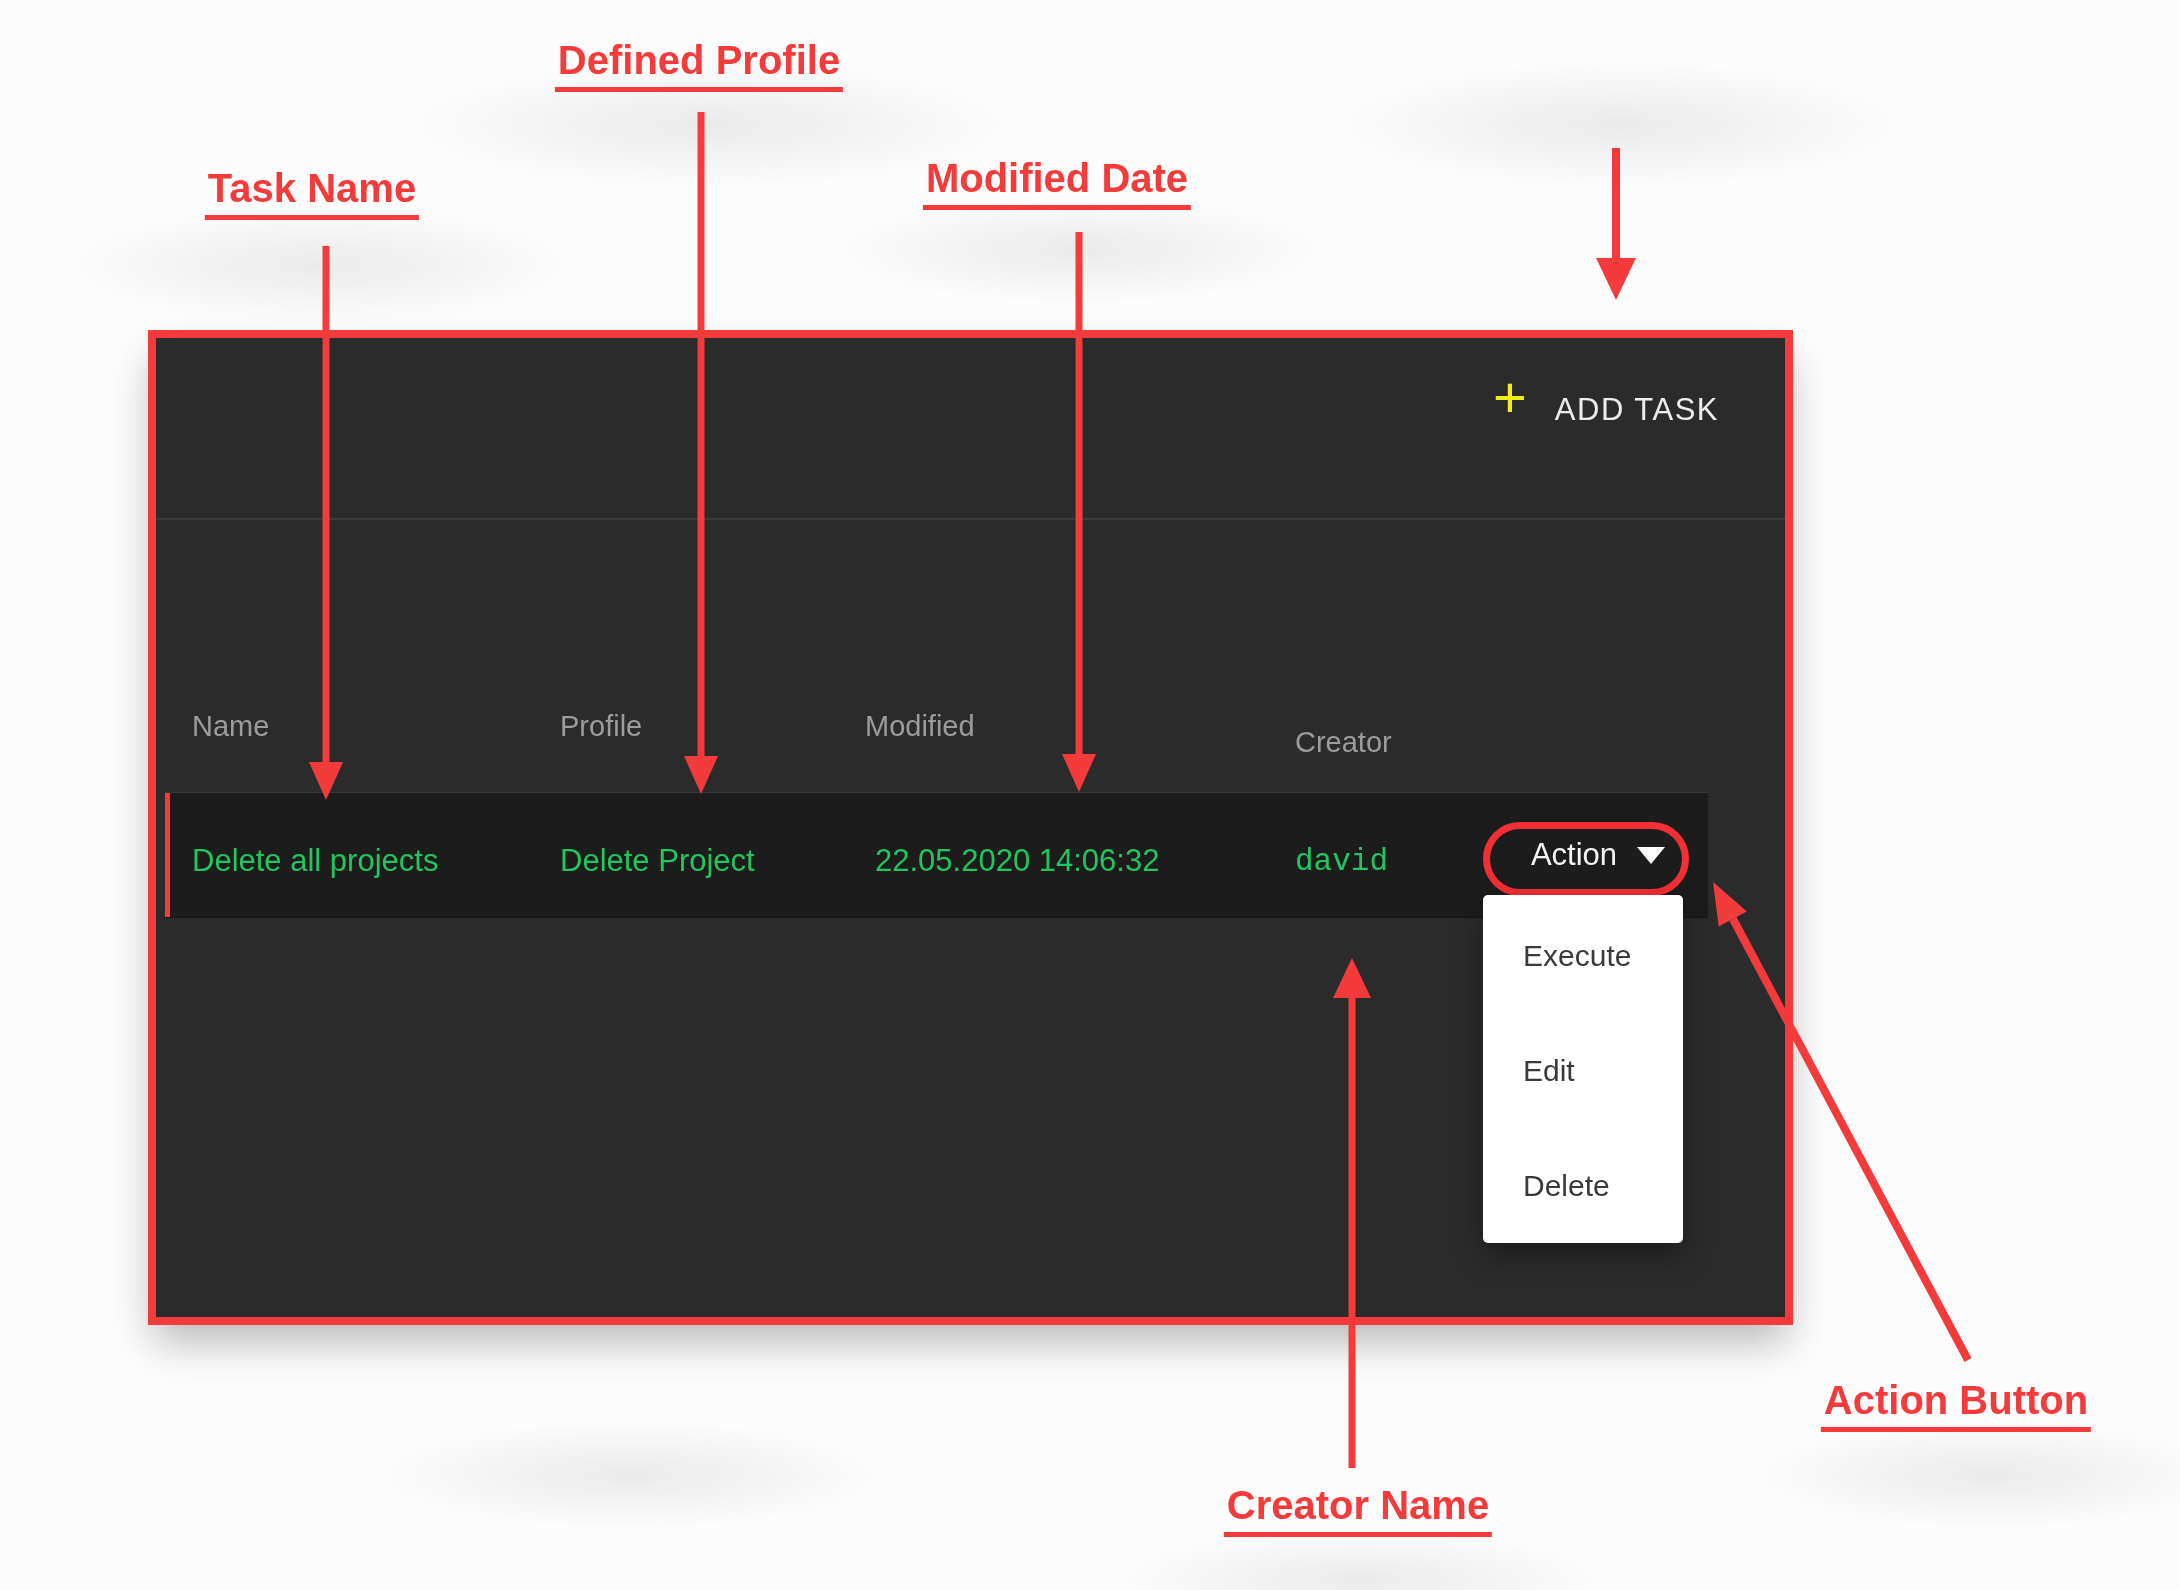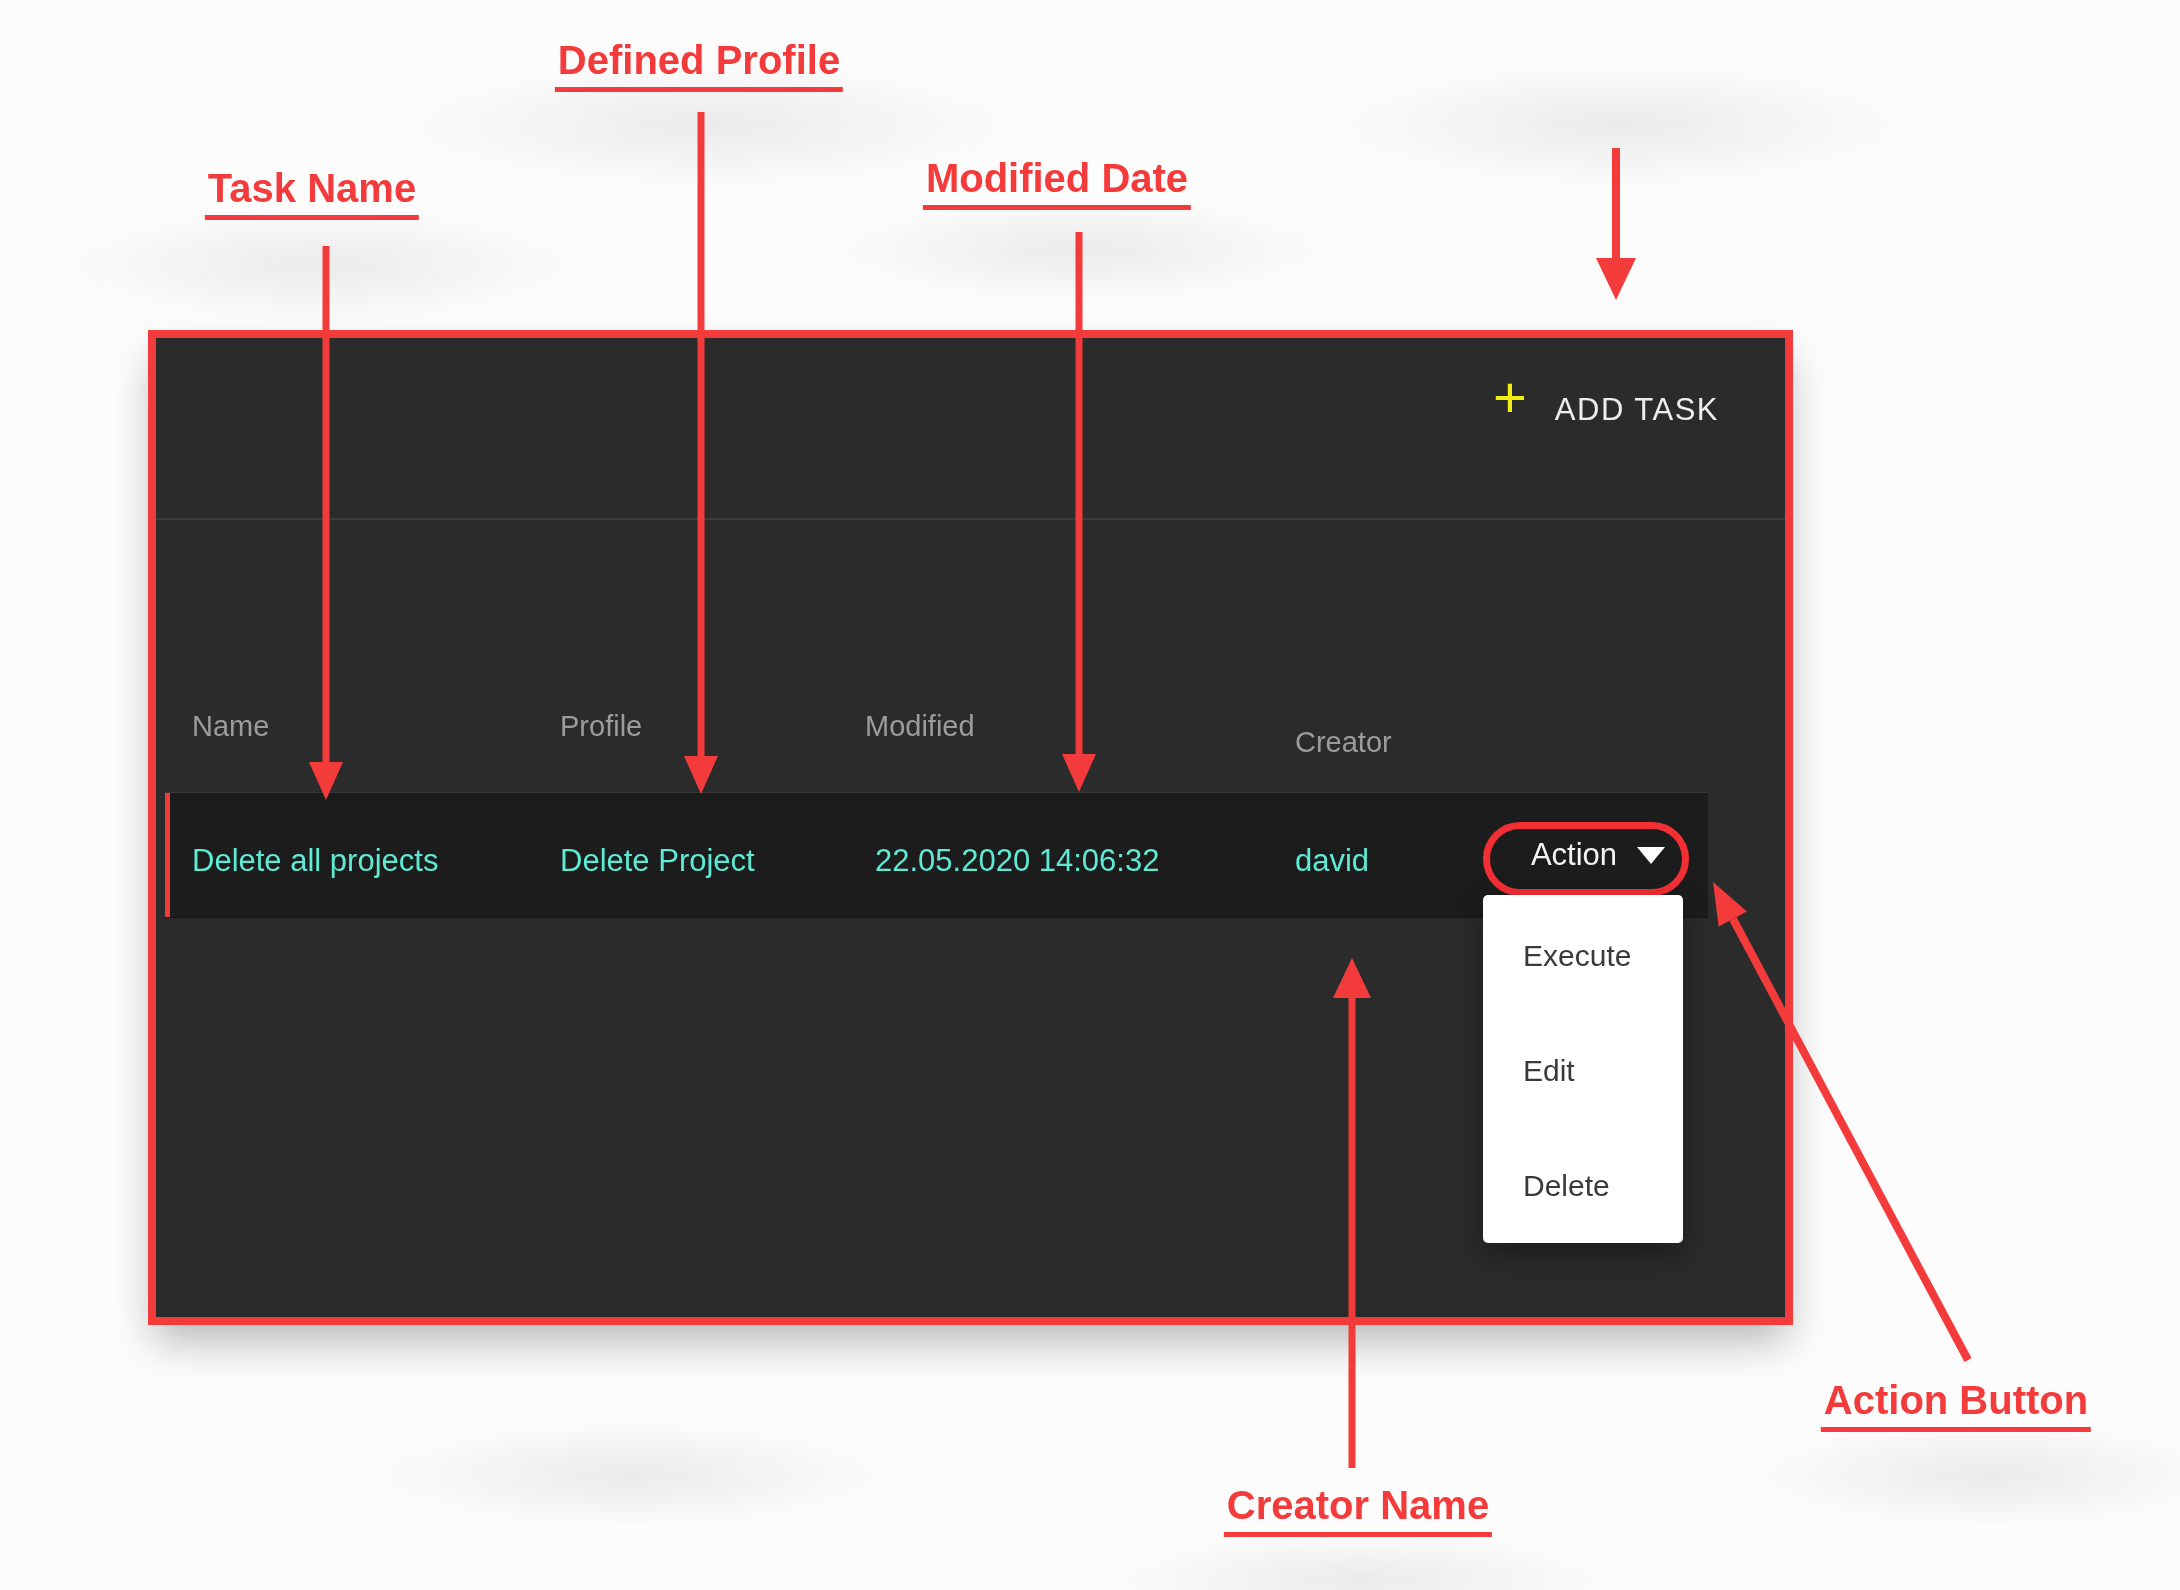--- a/index.html
+++ b/index.html
@@ -71,28 +71,28 @@
     width:1543px;height:124px;
     background:#1c1c1c;
     border-left:5px solid #f43b3b;
     box-sizing:border-box;
     box-shadow:0 -1px 0 #383838, 0 1px 0 #161616;
   }
   .cell{
     position:absolute;
     top:0;height:136px;
     display:flex;align-items:center;
-    color:#5eead4;
+    color:#22c55e;
     font-size:31px;
     white-space:nowrap;
   }
   .cell-name{left:22px;}
   .cell-profile{left:390px;}
   .cell-modified{left:705px;}
-  .cell-creator{left:1125px;}
+  .cell-creator{left:1125px;font-family:Liberation Mono, monospace;}
 
   .action-button{
     position:absolute;
     left:1340px;top:28px;
     width:176px;height:68px;
     display:flex;align-items:center;justify-content:center;gap:20px;
     cursor:pointer;
   }
   .action-label{color:#f3f3f3;font-size:31px;}
   .caret-down{

